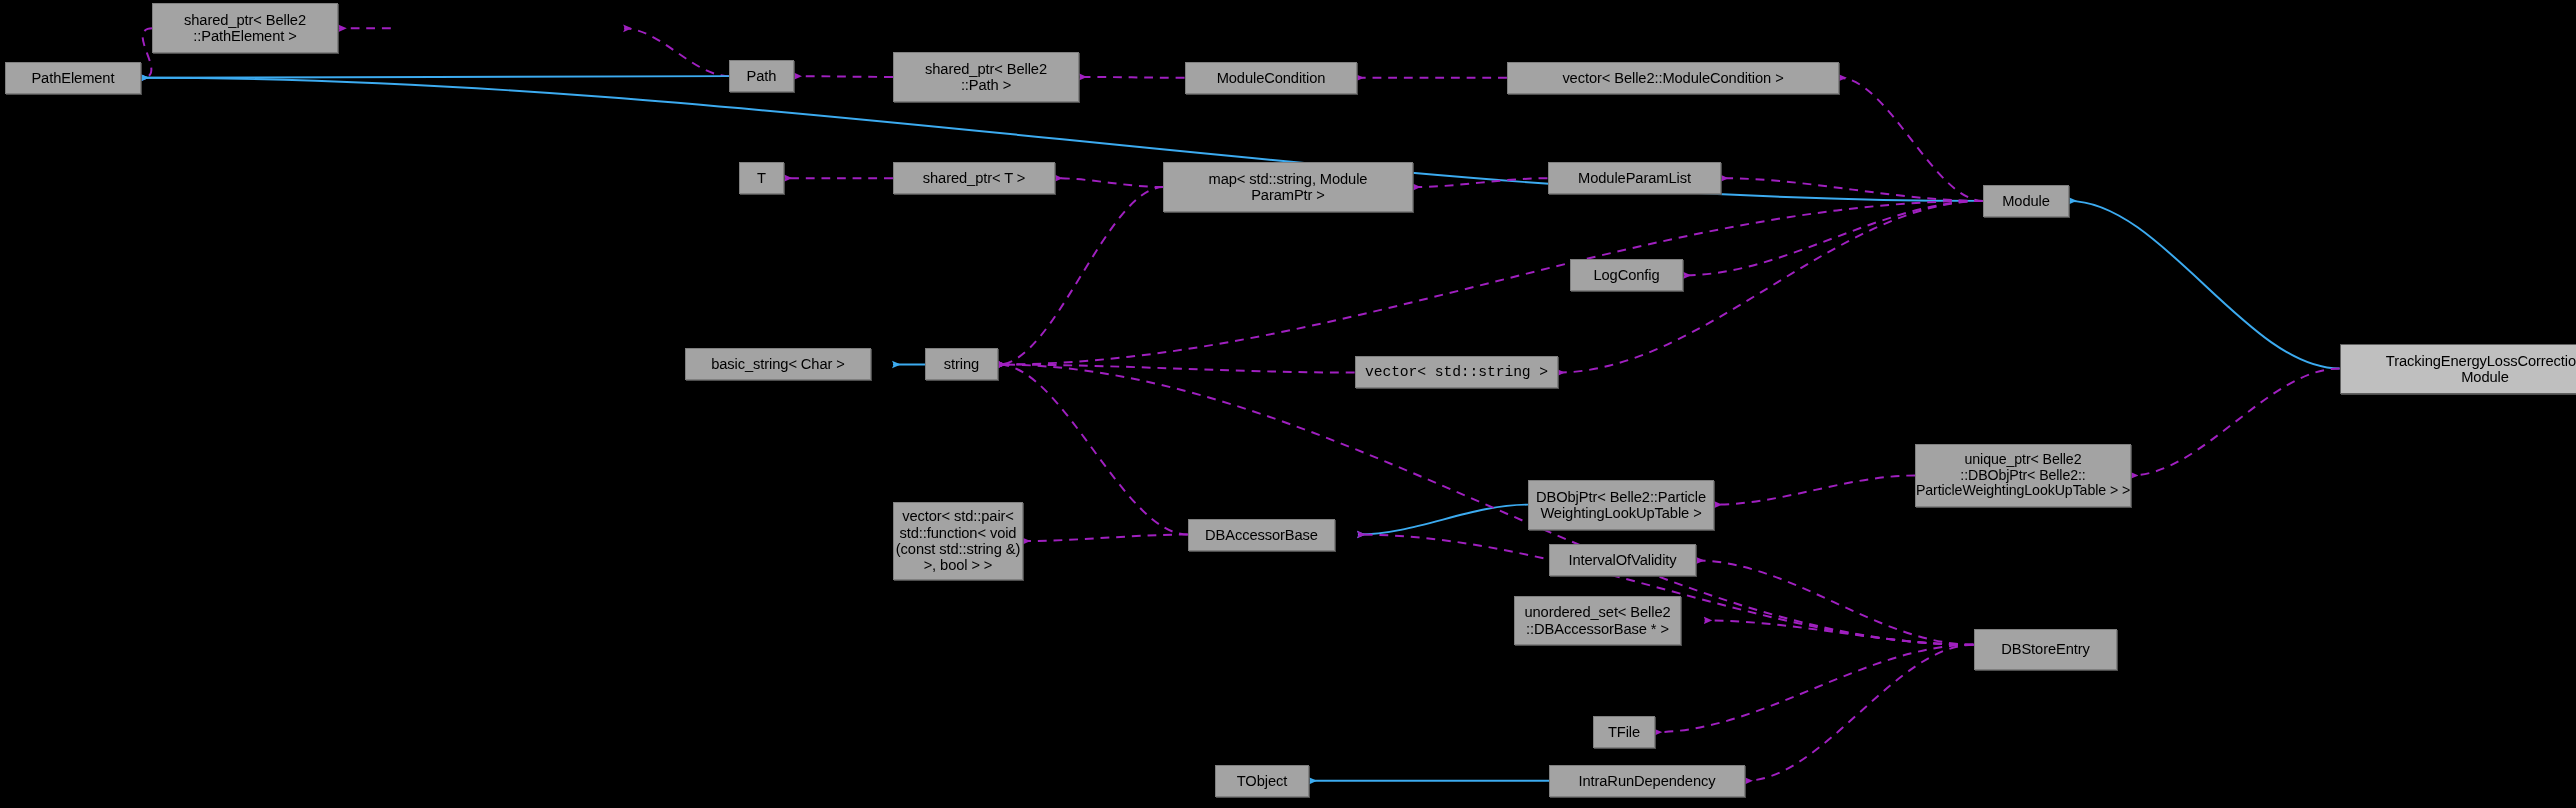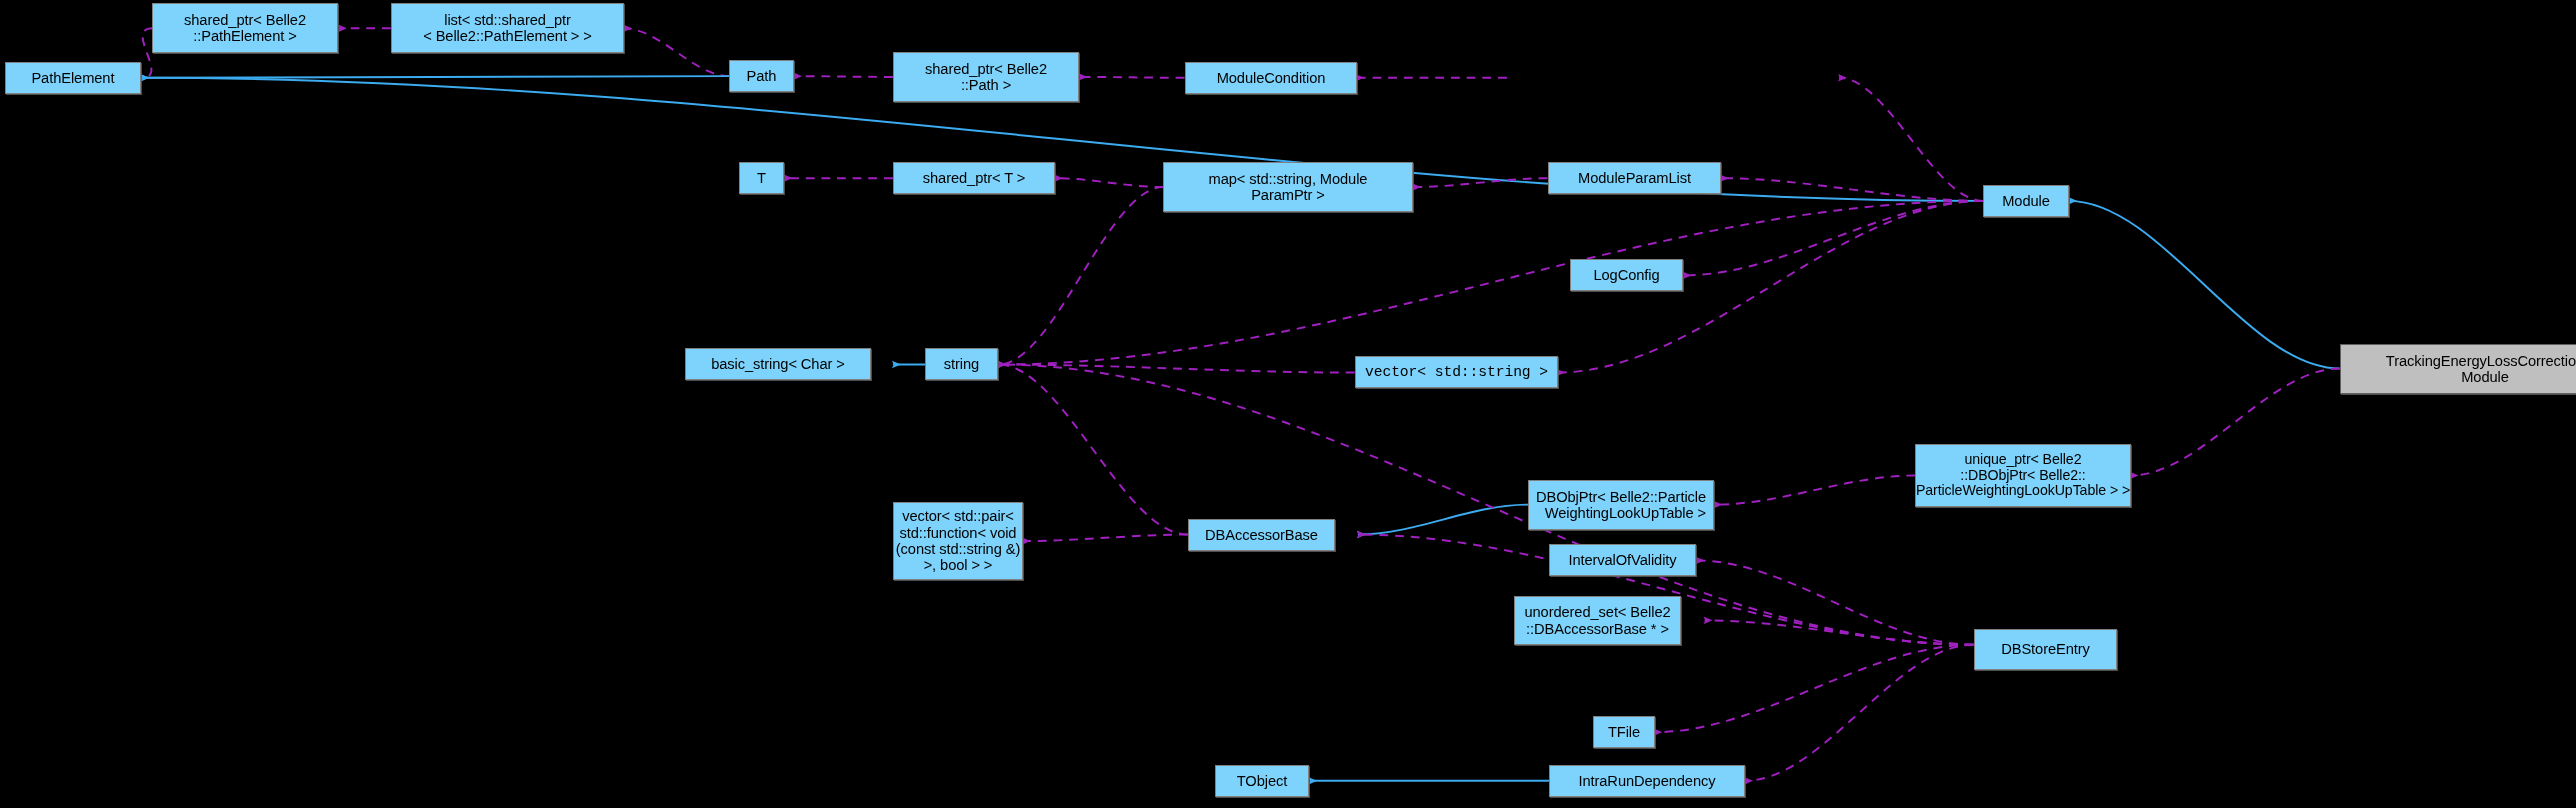--- a/index.html
+++ b/index.html
@@ -19,21 +19,21 @@
     position: absolute;
     left: 0;
     top: 0;
     width: 2576px;
     height: 808px;
     pointer-events: none;
   }
   .node {
     position: absolute;
     box-sizing: border-box;
-    background: #7dd3fc;
+    background: #a3a3a3;
     border: 1px solid #808080;
     color: #000000;
     font-size: 14.7px;
     line-height: 1.12;
     display: flex;
     align-items: center;
     justify-content: center;
     text-align: center;
     white-space: pre;
     letter-spacing: -0.1px;
@@ -88,43 +88,42 @@
         <path d="M 2009.6999999999998 656.6999999999999 C 1913.7689999999998 656.6999999999999 1823.481 570.9 1727.55 570.9" fill="none" stroke="#a020c0" stroke-width="2" stroke-dasharray="9,7" marker-end="url(#ah-usage)"></path>
         <path d="M 2009.6999999999998 656.6999999999999 C 1916.5739999999998 656.6999999999999 1828.926 631.9499999999999 1735.8 631.9499999999999" fill="none" stroke="#a020c0" stroke-width="2" stroke-dasharray="9,7" marker-end="url(#ah-usage)"></path>
         <path d="M 2009.6999999999998 656.6999999999999 C 1671.9779999999998 656.6999999999999 1354.1219999999998 371.25 1016.4 371.25" fill="none" stroke="#a020c0" stroke-width="2" stroke-dasharray="9,7" marker-end="url(#ah-usage)"></path>
         <path d="M 2009.6999999999998 656.6999999999999 C 1899.1829999999998 656.6999999999999 1795.167 745.8 1684.6499999999999 745.8" fill="none" stroke="#a020c0" stroke-width="2" stroke-dasharray="9,7" marker-end="url(#ah-usage)"></path>
         <path d="M 2009.6999999999998 656.6999999999999 C 1930.5989999999997 656.6999999999999 1856.1509999999998 795.3 1777.0499999999997 795.3" fill="none" stroke="#a020c0" stroke-width="2" stroke-dasharray="9,7" marker-end="url(#ah-usage)"></path>
         <path d="M 1577.3999999999999 795.3 C 1494.3719999999998 795.3 1416.228 795.3 1333.2 795.3" fill="none" stroke="#3cabf0" stroke-width="2" marker-end="url(#ah-inherit)"></path>
       </g>
   </svg>
 <div class="node" style="left: 152px; top: 3.2px; width: 186px; height: 50px;">shared_ptr&lt; Belle2
 ::PathElement &gt;</div>
-    <div class="node" style="left: 391px; top: 3.2px; width: 233px; height: 50px;">list&lt; std::shared_ptr
-&lt; Belle2::PathElement &gt; &gt;</div>
     <div class="node" style="left: 4.9px; top: 62px; width: 136px; height: 32px;">PathElement</div>
     <div class="node" style="left: 729px; top: 60px; width: 65px; height: 32px; text-align: center;">Path</div>
     <div class="node" style="left: 893px; top: 52px; width: 186px; height: 50px;">shared_ptr&lt; Belle2
 ::Path &gt;</div>
     <div class="node" style="left: 1185px; top: 62px; width: 172px; height: 32px;">ModuleCondition</div>
+    <div class="node" style="left: 1507px; top: 62px; width: 332px; height: 32px;">vector&lt; Belle2::ModuleCondition &gt;</div>
     <div class="node" style="left: 739px; top: 162px; width: 45px; height: 32px;">T</div>
     <div class="node" style="left: 893px; top: 162px; width: 162px; height: 32px;">shared_ptr&lt; T &gt;</div>
     <div class="node" style="left: 1163px; top: 162px; width: 250px; height: 50px;">map&lt; std::string, Module
 ParamPtr &gt;</div>
     <div class="node" style="left: 1548px; top: 162px; width: 173px; height: 32px;">ModuleParamList</div>
     <div class="node" style="left: 1983px; top: 185px; width: 86px; height: 32px;">Module</div>
     <div class="node" style="left: 1570px; top: 259px; width: 113px; height: 32px;">LogConfig</div>
     <div class="node" style="left: 685px; top: 348px; width: 186px; height: 32px;">basic_string&lt; Char &gt;</div>
     <div class="node" style="left: 925px; top: 348px; width: 73px; height: 32px;">string</div>
     <div class="node" style="left: 1355px; top: 356px; width: 203px; height: 32px; font-family: Liberation Mono, monospace;">vector&lt; std::string &gt;</div>
     <div class="node highlight" style="left: 2340px; top: 344px; width: 290px; height: 50px;">TrackingEnergyLossCorrection
 Module</div>
     <div class="node" style="left: 1915px; top: 444px; width: 216px; height: 63px; font-size: 14.2px;">unique_ptr&lt; Belle2
 ::DBObjPtr&lt; Belle2::
 ParticleWeightingLookUpTable &gt; &gt;</div>
-    <div class="node" style="left: 1528px; top: 480px; width: 186px; height: 50px; text-align: right;">DBObjPtr&lt; Belle2::Particle
+    <div class="node" style="left: 1528px; top: 480px; width: 186px; height: 50px;">DBObjPtr&lt; Belle2::Particle
 WeightingLookUpTable &gt;</div>
     <div class="node" style="left: 893px; top: 502px; width: 130px; height: 78px;">vector&lt; std::pair&lt;
 std::function&lt; void
 (const std::string &amp;)
 &gt;, bool &gt; &gt;</div>
     <div class="node" style="left: 1188px; top: 519px; width: 147px; height: 32px;">DBAccessorBase</div>
     <div class="node" style="left: 1549px; top: 544px; width: 147px; height: 32px;">IntervalOfValidity</div>
     <div class="node" style="left: 1514px; top: 596px; width: 167px; height: 49px;">unordered_set&lt; Belle2
 ::DBAccessorBase * &gt;</div>
     <div class="node" style="left: 1974px; top: 629px; width: 143px; height: 41px;">DBStoreEntry</div>

